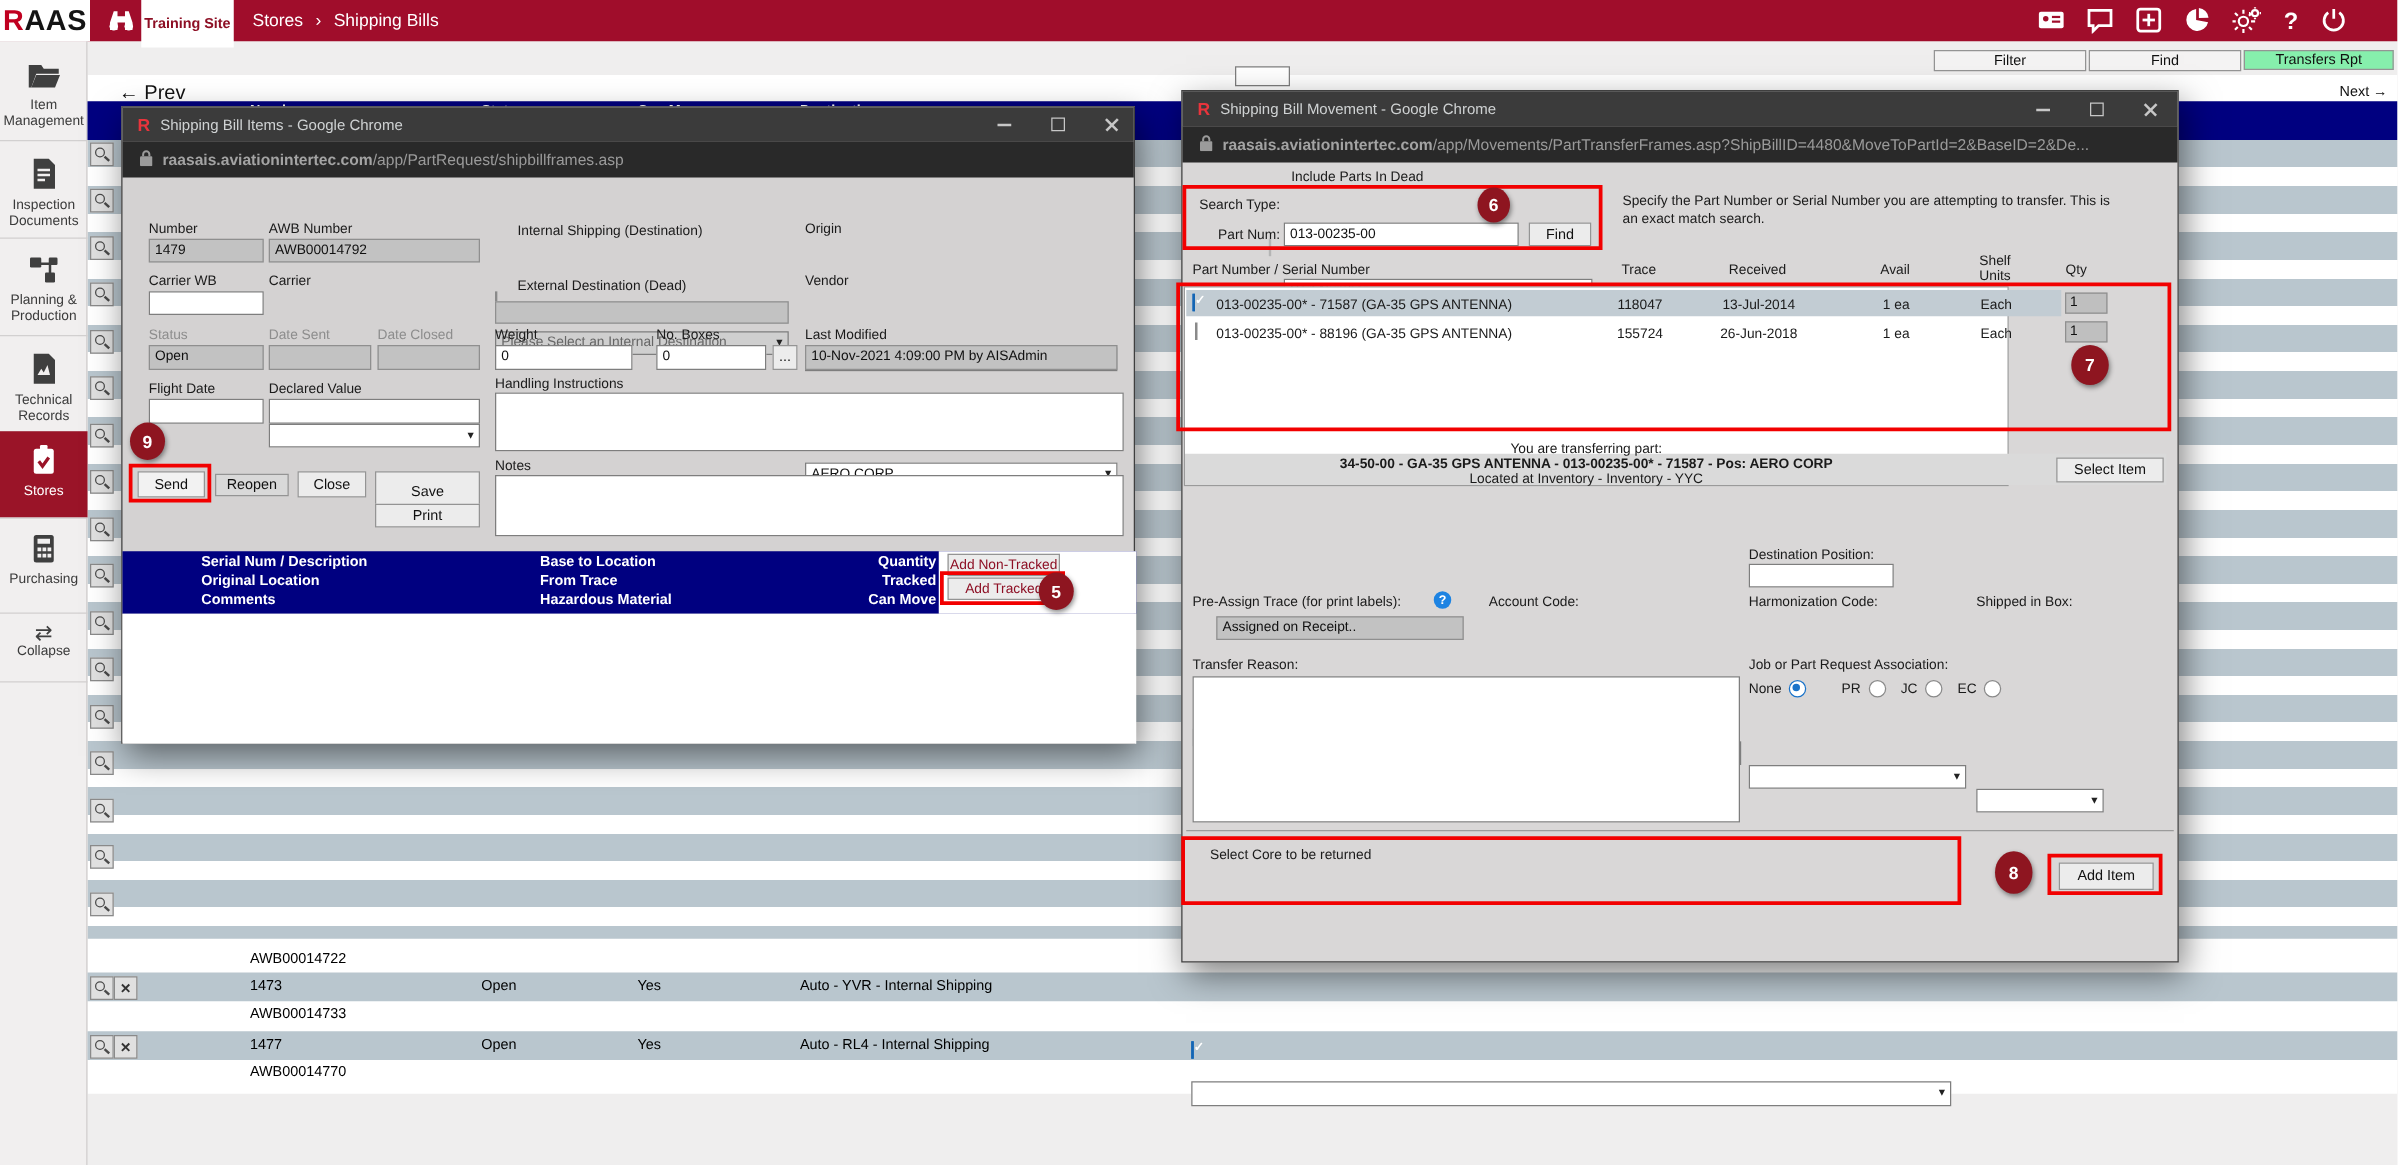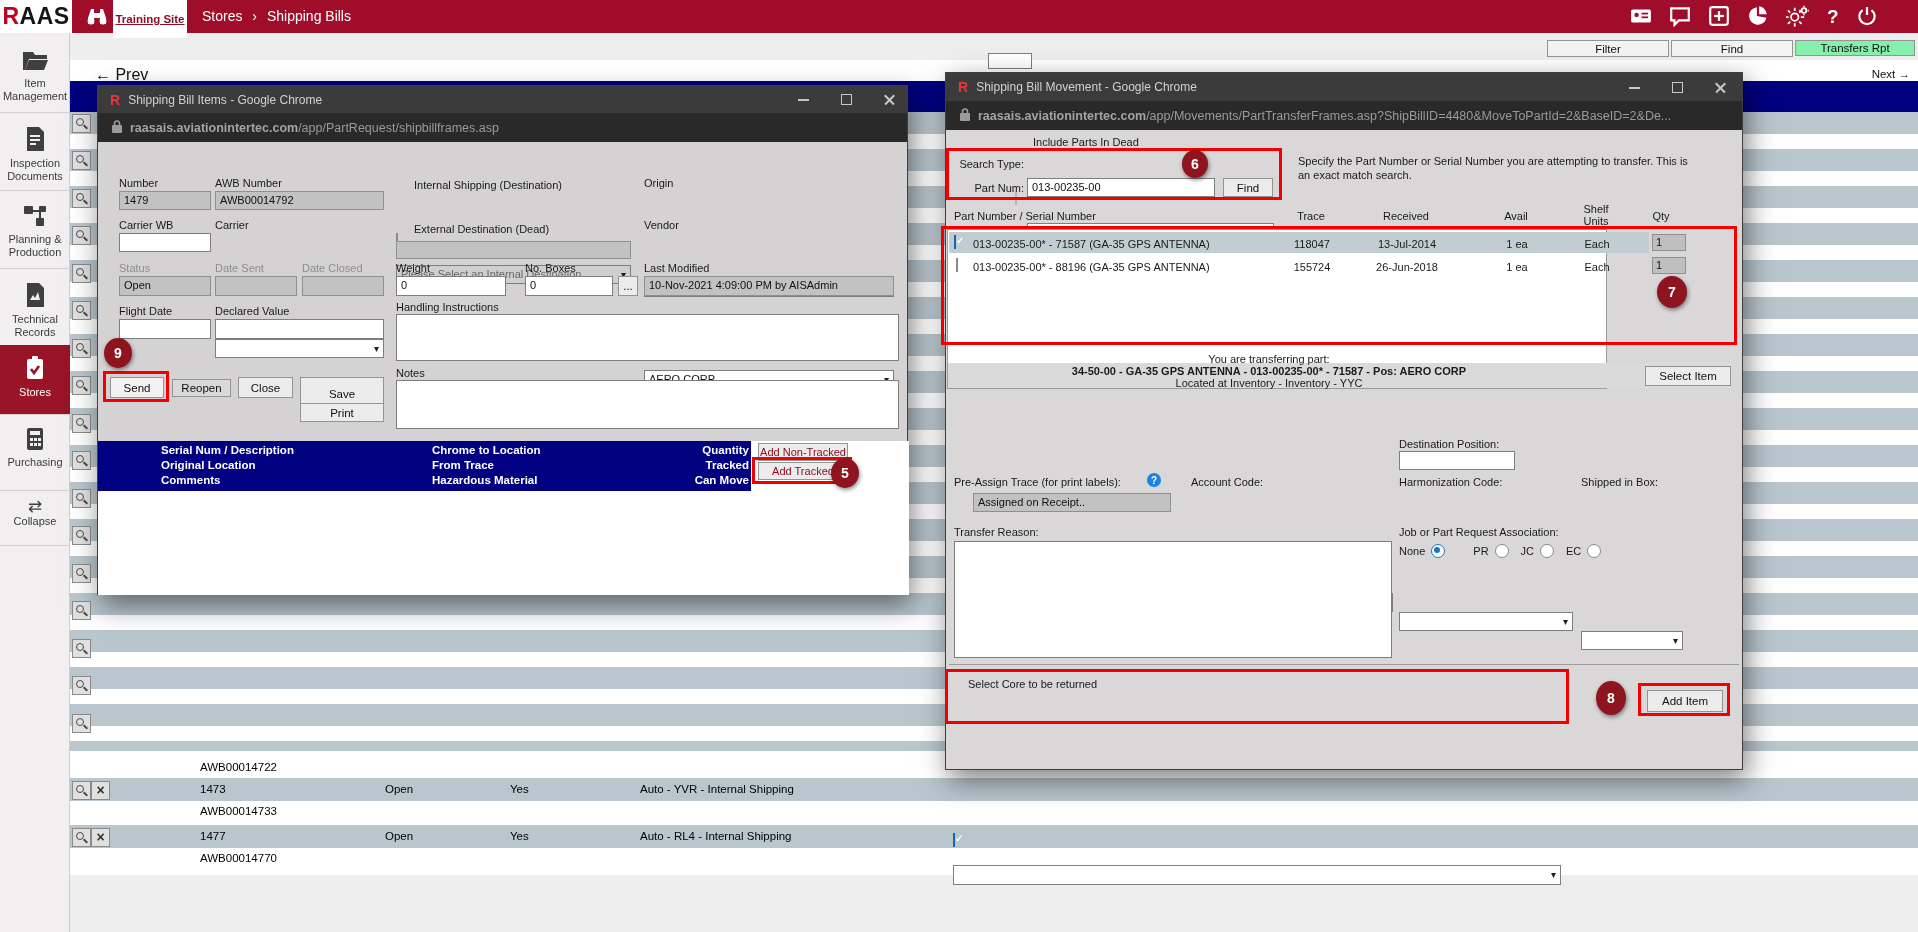--- a/index.html
+++ b/index.html
@@ -67,21 +67,21 @@
     <span style="color:#141414">AAS</span>
 </div>
 <span class="ab" style="left:86px;top:6px">
   <svg width="22" height="20" viewBox="0 0 22 20">
       <path fill="#fff" d="M2 12 5 3h3v15H2zM14 3h3l3 9v6h-6zM8 7h6v5H8z"></path>
       <circle cx="5" cy="15" r="3.4" fill="#fff"></circle>
       <circle cx="17" cy="15" r="3.4" fill="#fff"></circle>
     </svg>
 </span>
 <div class="ab" style="left:113px;top:0;width:74px;height:38px;background:#fff;display:flex;align-items:center;justify-content:center">
-  <span style="color:#8d0f24;font-weight:bold;font-size:11.5px;text-decoration:underline">Training Site</span>
+  <span style="color:#8d0f24;font-weight:bold;font-size:11.5px;">Training Site</span>
 </div>
 <div class="ab" style="left:202px;top:8px;color:#fff;font-size:14px">
   <span>Stores</span>
   <span style="margin:0 6px">›</span>
   <span>Shipping Bills</span>
 </div>
 
 <div class="ab" style="left:1630px;top:5px;display:flex;gap:17px;align-items:center">
   <span><svg width="22" height="22" viewBox="0 0 20 20">
         <rect x="1" y="4" width="18" height="12" rx="1.5" fill="#fff"></rect>
@@ -313,21 +313,21 @@
   <div class="ab dd" style="left:12px;top:317px;width:182px;height:19px">Print Shipping Bill</div>
   <div class="ab btn" style="left:202px;top:317px;width:84px;height:19px">Print</div>
   <span class="ab lbl" style="left:298px;top:281px">Notes</span>
   <div class="ab ta" style="left:298px;top:294px;width:503px;height:49px"></div>
 
   
   <div class="ab navy" style="left:0;top:355px;width:811px;height:50px">
     <span class="navyline" style="left:63px;top:3px">Serial Num / Description</span>
     <span class="navyline" style="left:63px;top:18px">Original Location</span>
     <span class="navyline" style="left:63px;top:33px">Comments</span>
-    <span class="navyline" style="left:334px;top:3px">Chrome to Location</span>
+    <span class="navyline" style="left:334px;top:3px">Base to Location</span>
     <span class="navyline" style="left:334px;top:18px">From Trace</span>
     <span class="navyline" style="left:334px;top:33px">Hazardous Material</span>
     <span class="navyline" style="left:541px;top:3px;width:110px;text-align:right">Quantity</span>
     <span class="navyline" style="left:541px;top:18px;width:110px;text-align:right">Tracked</span>
     <span class="navyline" style="left:541px;top:33px;width:110px;text-align:right">Can Move</span>
     <div class="ab" style="left:653px;top:0;width:158px;height:50px;background:#fff"></div>
   </div>
   <div class="ab btn" style="left:660px;top:357px;width:90px;height:18px;font-size:11px;color:#8d0f24">Add Non-Tracked</div>
   <div class="ab btn" style="left:660px;top:376px;width:90px;height:18px;font-size:11px;color:#8d0f24">Add Tracked</div>
   <div class="ab" style="left:0;top:405px;width:811px;height:104px;background:#fff"></div>

